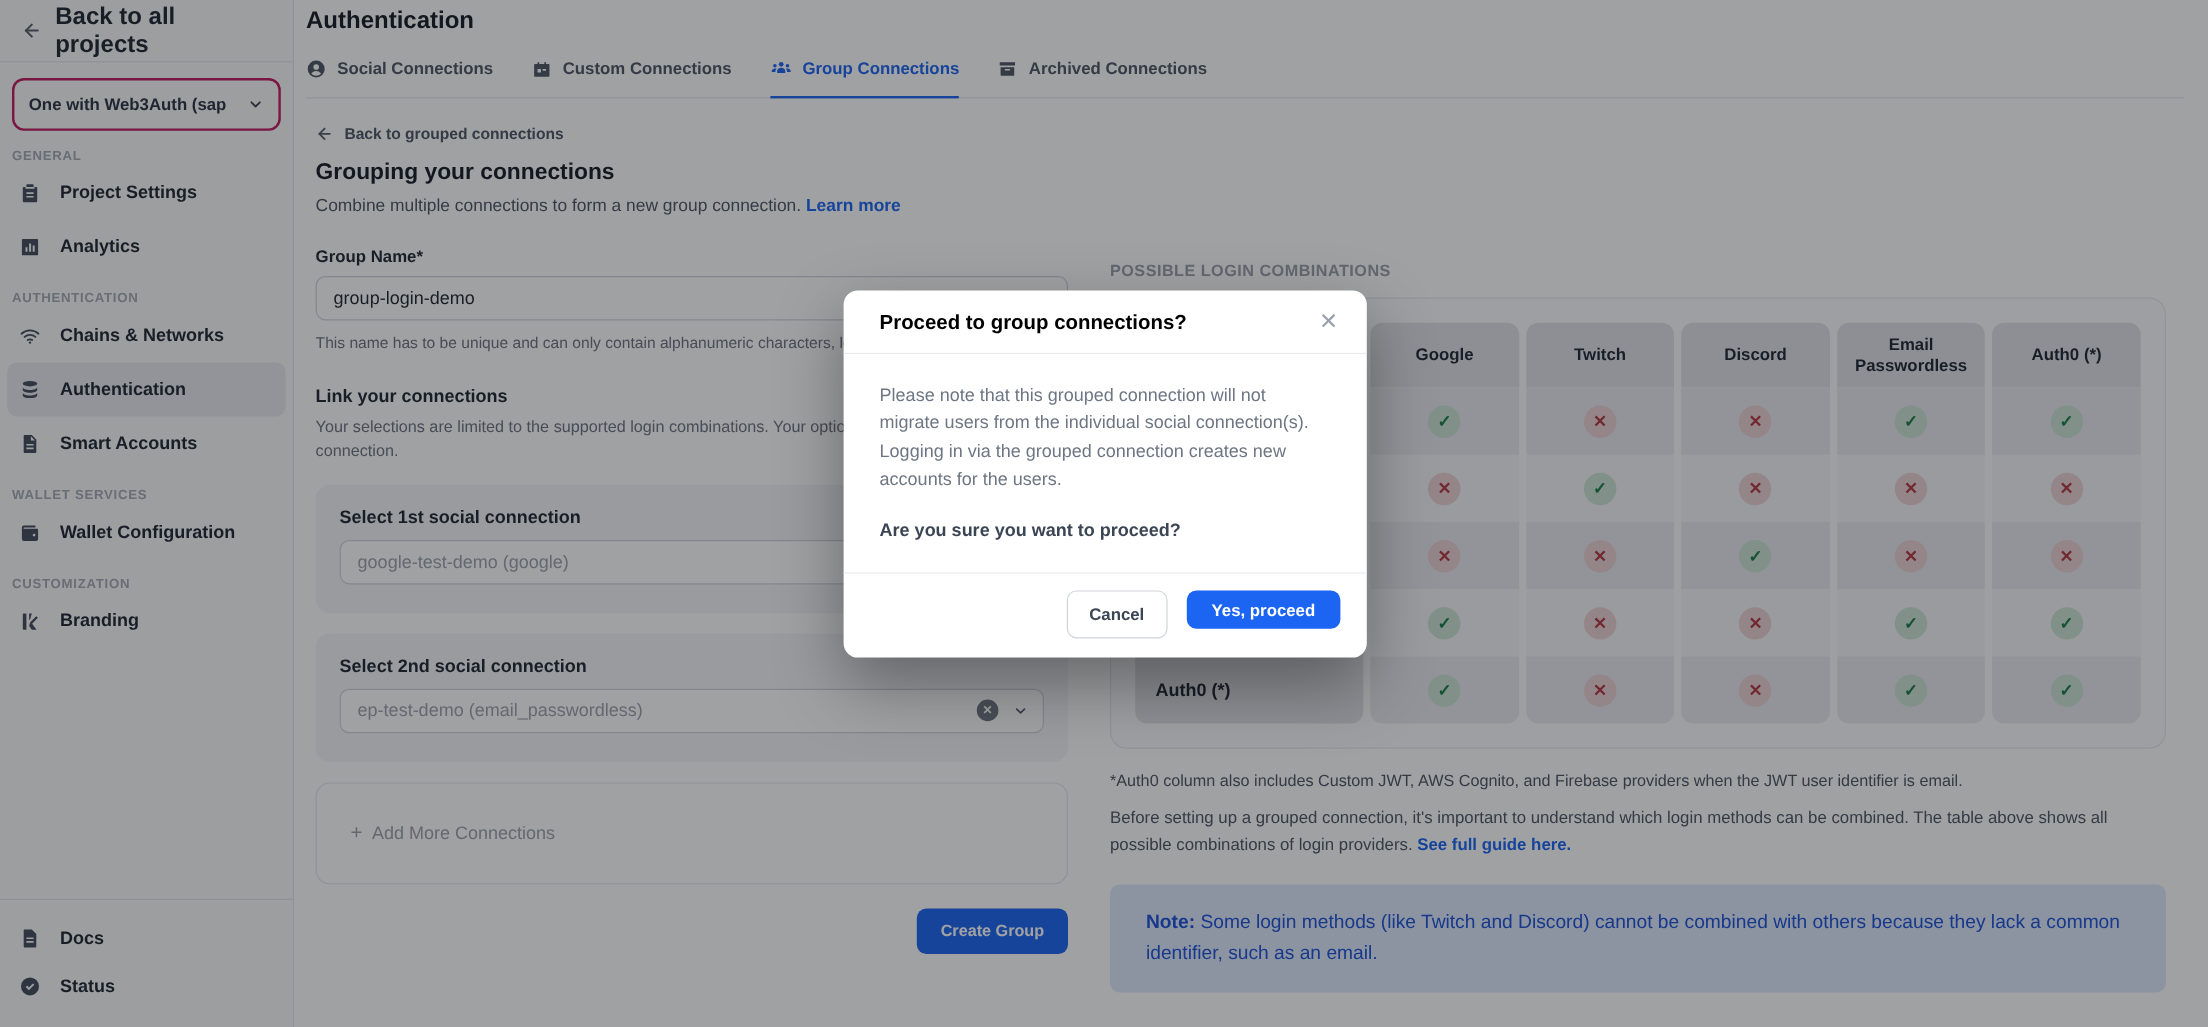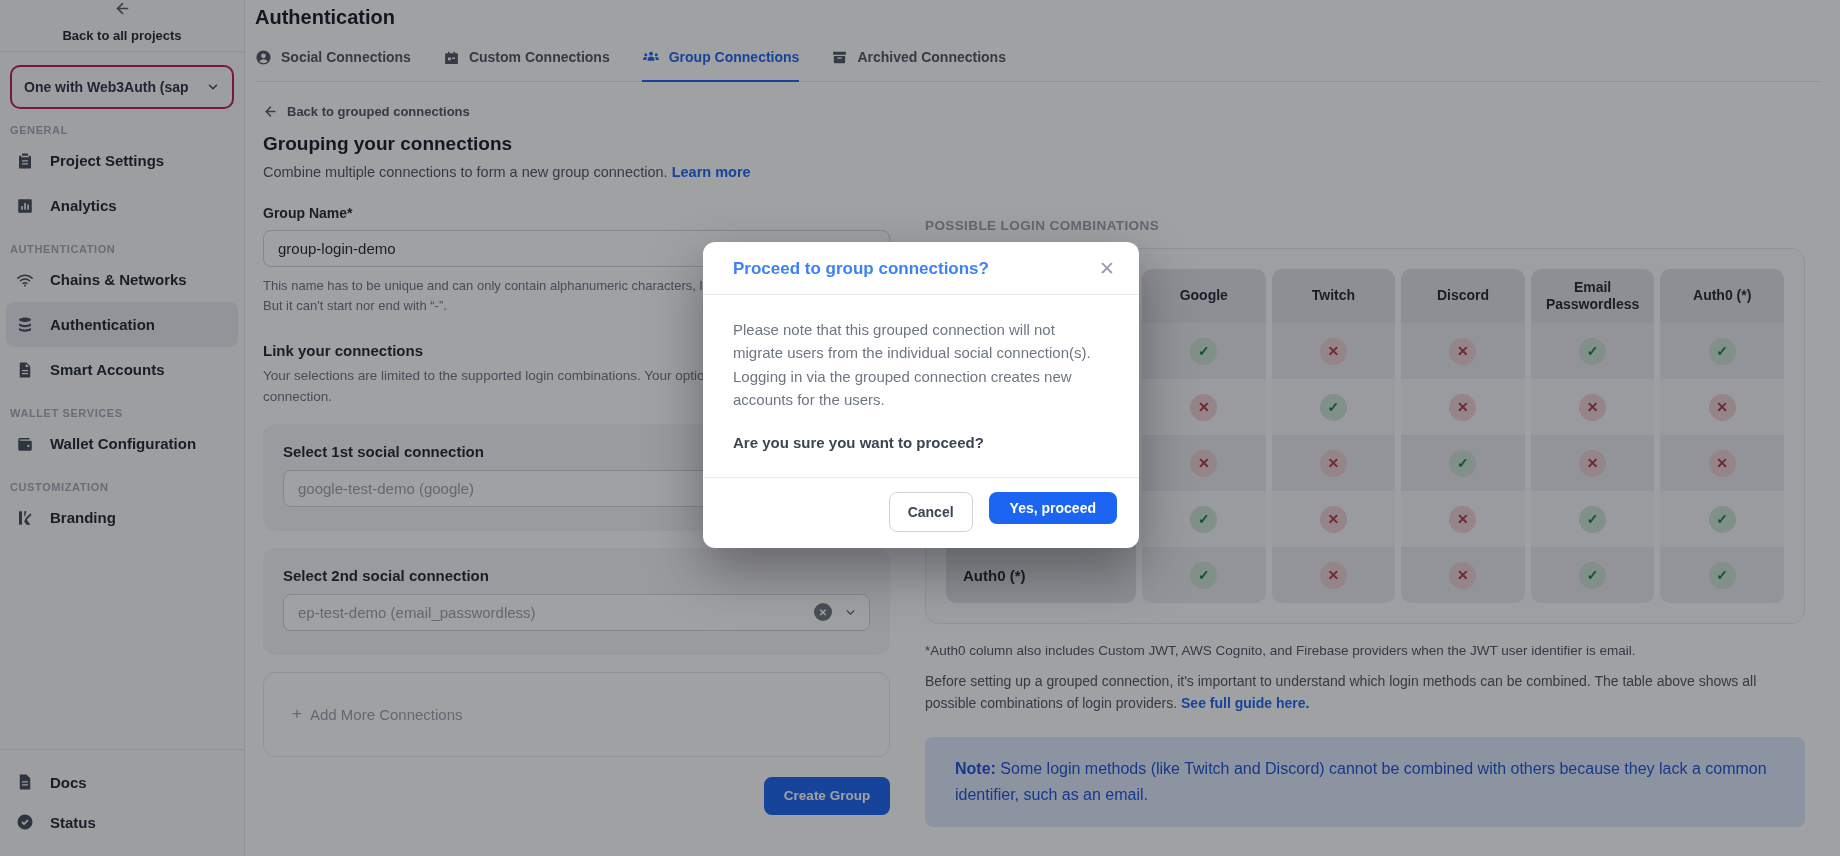--- a/index.html
+++ b/index.html
@@ -2,21 +2,21 @@
 <html><head>
 <meta charset="utf-8">
 <style>
   * { box-sizing: border-box; margin: 0; padding: 0; }
   html,body { width:1840px; height:856px; overflow:hidden; }
   body { font-family:"Liberation Sans", sans-serif; background:#fff; }
   .stage { position:relative; width:1840px; height:856px; background:#ffffff; overflow:hidden; }
 
   
   .sidebar { position:absolute; left:0; top:0; width:245px; height:856px; background:#f9fafb; border-right:1px solid #e5e7eb; z-index:1; }
-  .side-back { height:52px; display:flex; align-items:center; gap:11px; padding:0 18px; border-bottom:1px solid #e5e7eb; font-size:13px; font-weight:700; color:#1d2530; cursor:pointer;flex-direction:column; }
+  .side-back { height:52px; display:flex; align-items:center; gap:11px; padding:0 18px; border-bottom:1px solid #e5e7eb; font-size:20px; font-weight:700; color:#1d2530; cursor:pointer; }
   .side-back svg { flex:none; }
   .proj-select { margin:13px 10px 2px; height:44px; border:2px solid #be185d; border-radius:10px; background:#f9fafb; display:flex; align-items:center; padding:0 12px; gap:8px; cursor:pointer; }
   .proj-select .pst { flex:1; font-size:14px; font-weight:600; color:#2a3342; white-space:nowrap; overflow:hidden; }
   .sec-label { margin:15px 10px 2px; font-size:11px; font-weight:700; letter-spacing:.6px; color:#a3a9b3; }
   .side-item { height:45px; display:flex; align-items:center; gap:16px; padding:0 10px 0 16px; font-size:15px; font-weight:600; color:#1d2530; cursor:pointer; }
   .side-item svg { flex:none; color:#414b5a; }
   .side-item.active { margin:0 6px; padding-left:10px; background:#e8eaee; border-radius:8px; }
   .side-footer { position:absolute; left:0; right:0; bottom:0; border-top:1px solid #e5e7eb; padding:12px 0 14px; background:#f9fafb; }
   .side-footer .side-item { height:40px; }
 
@@ -68,21 +68,21 @@
   .mark.no  { background:#ecd0d3; color:#b1363f; }
   .footnote { margin-top:19px; font-size:13.5px; color:#4b5563; }
   .para { margin-top:13px; font-size:14px; color:#4b5563; line-height:1.55; }
   .notebox { margin-top:23px; background:#dfeafc; border-radius:8px; padding:19px 30px; font-size:16px; color:#1b50d8; line-height:1.6; }
   .notebox b { font-weight:700; }
 
   
   .dim { position:absolute; inset:0; background:rgba(17,20,26,0.40); z-index:40; }
   .modal { position:absolute; left:703px; top:242px; width:436px; background:#fff; border-radius:12px; box-shadow:0 22px 55px rgba(0,0,0,.35); z-index:60; }
   .modal-head { position:relative; padding:17px 56px 15px 30px; }
-  .modal-title { font-size:17px; font-weight:800; color:#3b82f6; }
+  .modal-title { font-size:17px; font-weight:800; color:#000000; }
   .modal-close { position:absolute; top:13px; right:20px; font-size:19px; color:#9aa1ac; cursor:pointer; line-height:1; padding:4px; }
   .mhr { border:none; border-top:1px solid #e9ecef; }
   .modal-body { padding:23px 30px 26px; }
   .modal-body p { max-width:362px; font-size:15px; color:#6e7683; line-height:1.56; }
   .modal-q { margin-top:22px; font-size:15px; font-weight:700; color:#3b4554; }
   .modal-foot { display:flex; justify-content:flex-end; gap:16px; padding:14px 22px 16px; }
   .btn-cancel { width:84px; height:40px; background:#fff; border:1px solid #cfd4dc; border-radius:8px; font-family:"Liberation Sans",sans-serif; font-size:14px; font-weight:600; color:#3b4554; cursor:pointer; }
   .btn-primary { padding:0 21px; height:32px; background:#1c64f2; border:none; border-radius:8px; font-family:"Liberation Sans",sans-serif; font-size:14px; font-weight:700; color:#fff; cursor:pointer; }
 </style>
 </head>
@@ -226,21 +226,20 @@
     <div class="h2">Grouping your connections</div>
     <div class="subline">
       <span>Combine multiple connections to form a new group connection.</span>
       <span class="link">Learn more</span>
     </div>
 
     <div class="fld-label">Group Name*</div>
     <input class="txt-input" type="text" value="group-login-demo" style="">
     <div class="helper">
       <div class="clip1">This name has to be unique and can only contain alphanumeric characters, lowercase letters, and hyphens "-".</div>
-      <div>But it can't start nor end with “-”.</div>
     </div>
 
     <div class="group-head">Link your connections</div>
     <div class="group-desc">
       <div class="clip1">Your selections are limited to the supported login combinations. Your options will update based on your 1st</div>
       <div>connection.</div>
     </div>
 
     <div class="sel-card">
       <div class="sel-label">Select 1st social connection</div>

